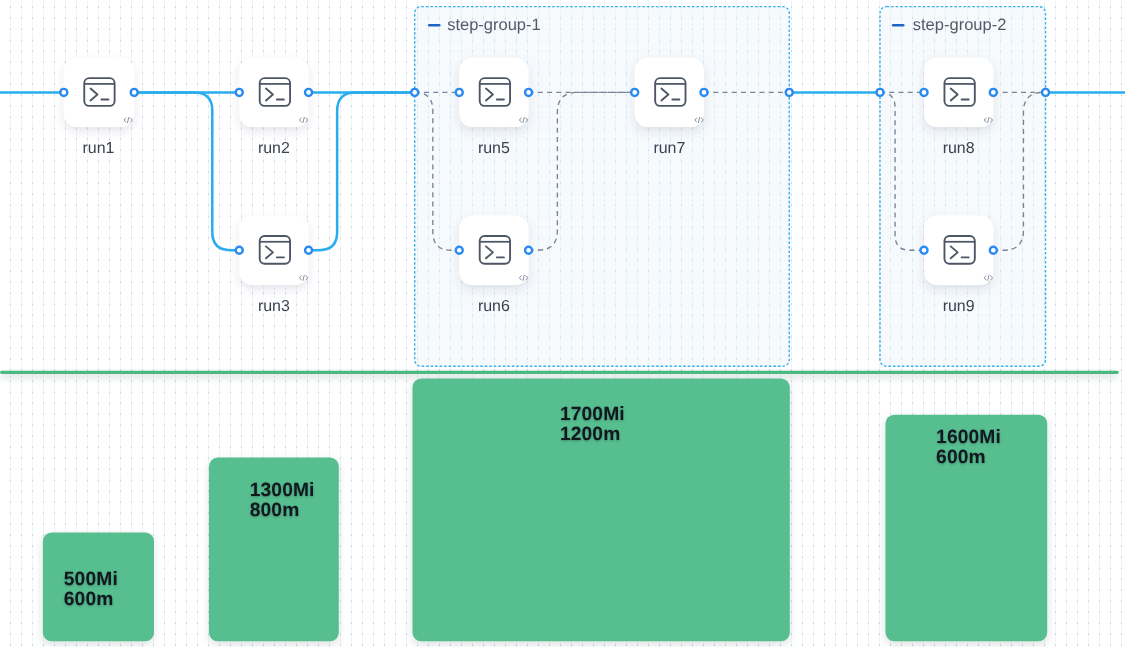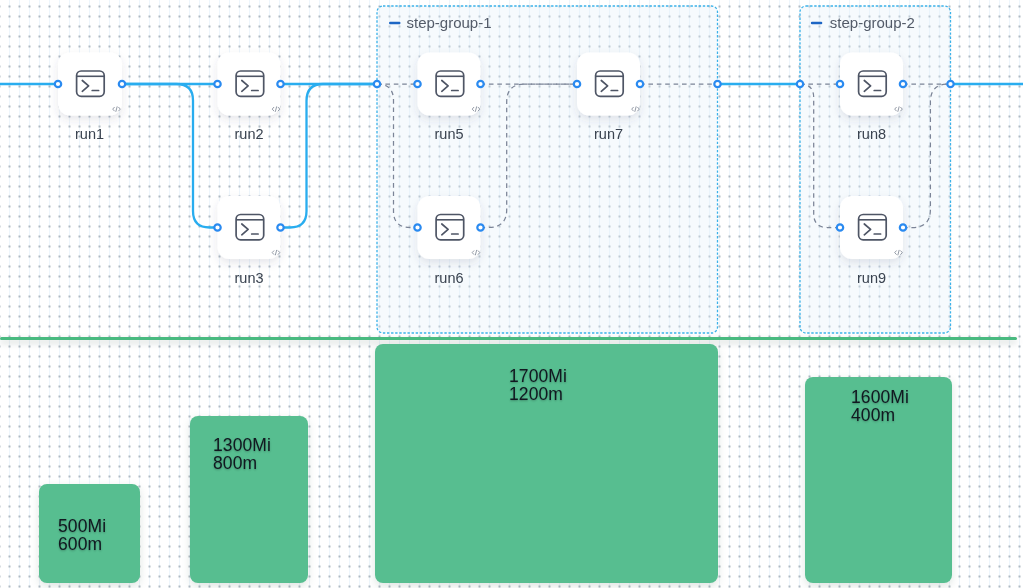--- a/index.html
+++ b/index.html
@@ -5,40 +5,40 @@
 html,body{margin:0;padding:0}
 body{width:1023px;height:588px;overflow:hidden;font-family:"Liberation Sans",sans-serif;background:#fff;position:relative}
 .grid{position:absolute;left:0;top:0;width:1023px;height:588px;
  background-image:
    radial-gradient(circle 0.75px at center, #b0bac3 98%, rgba(176,186,195,0) 100%),
    linear-gradient(90deg, rgba(238,246,252,0) 9px, #eef6fc 9px, #eef6fc 10px);
  background-size:10px 10px, 10px 100%;
  background-position:4.5px 1.5px, 0 0;
 }
 .bar{position:absolute;background:#57be90;border-radius:8px;box-shadow:0 3px 8px rgba(80,110,95,0.18)}
-.bartxt{position:absolute;font-size:17.5px;letter-spacing:0.1px;font-weight:normal;color:#111820;line-height:18px;white-space:pre;text-shadow:0 1px 2px rgba(20,40,35,0.33)}
+.bartxt{position:absolute;font-size:17.5px;letter-spacing:0.1px;font-weight:bold;color:#111820;line-height:18px;white-space:pre;text-shadow:0 1px 2px rgba(20,40,35,0.33)}
 .gline{position:absolute;left:0;top:337px;width:1017px;height:3.4px;background:#49ba80;border-radius:2px;box-shadow:0 3px 6px rgba(90,115,105,0.3)}
 svg{position:absolute;left:0;top:0}
 </style>
 </head>
 <body>
 <div class="grid"></div>
 <div class="gline"></div>
 <div class="bar" style="left:38.5px;top:484px;width:101.5px;height:98.5px"></div>
 <div class="bar" style="left:189.8px;top:415.5px;width:118px;height:167.5px"></div>
 <div class="bar" style="left:375px;top:344px;width:343px;height:239px"></div>
 <div class="bar" style="left:805px;top:377px;width:146.5px;height:206px"></div>
 <div class="bartxt" style="left:58px;top:517.1px">500Mi
 600m</div>
-<div class="bartxt" style="left:213px;top:436.3px">1300Mi
+<div class="bartxt" style="left:227px;top:436.3px">1300Mi
 800m</div>
 <div class="bartxt" style="left:509px;top:366.8px">1700Mi
 1200m</div>
 <div class="bartxt" style="left:851px;top:387.7px">1600Mi
-400m</div>
+600m</div>
 <svg width="1023" height="588" viewBox="0 0 1023 588">
 <defs>
 <filter id="ns" x="-40%" y="-40%" width="180%" height="180%">
 <feDropShadow dx="0" dy="4" stdDeviation="4" flood-color="#3c4a60" flood-opacity="0.13"></feDropShadow>
 </filter>
 <g id="term">
 <rect x="18.6" y="18.5" width="27.6" height="25.3" rx="4.5" fill="none" stroke="#4e5565" stroke-width="1.7"></rect>
 <line x1="18.6" y1="23.8" x2="46.2" y2="23.8" stroke="#4e5565" stroke-width="1.6"></line>
 <path d="M24.3 28 L30.6 33.4 L24.3 38.8" fill="none" stroke="#4e5565" stroke-width="1.7" stroke-linecap="round" stroke-linejoin="round"></path>
 <line x1="34.2" y1="38" x2="40.6" y2="38" stroke="#4e5565" stroke-width="1.7" stroke-linecap="round"></line>

